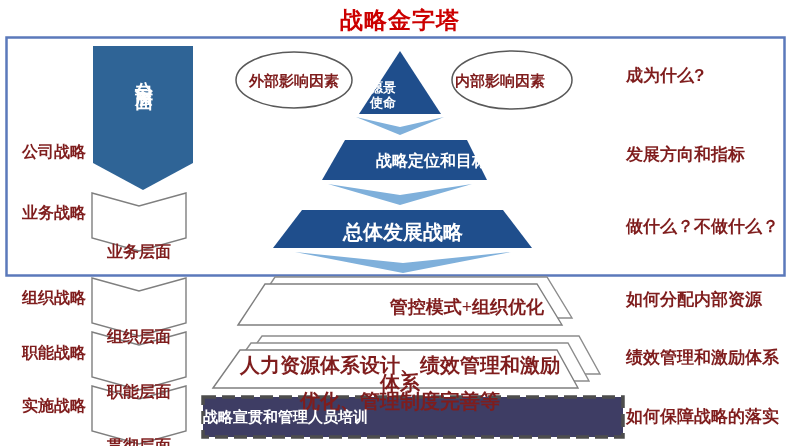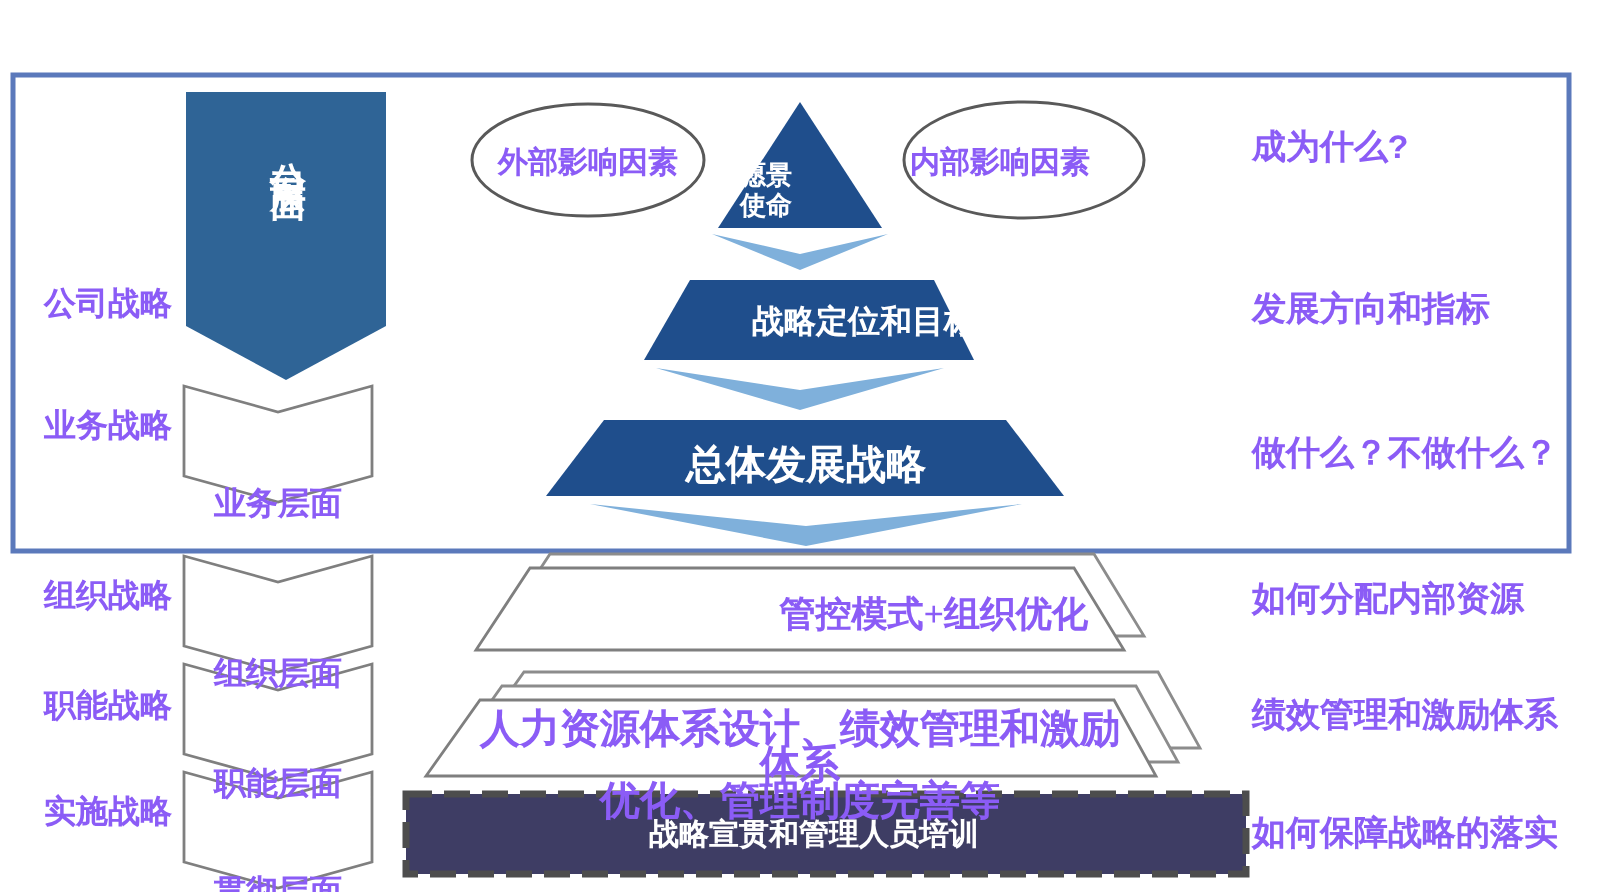--- a/index.html
+++ b/index.html
@@ -6,36 +6,36 @@
   .stage{
     position:relative;width:800px;height:446px;background:#fff;overflow:hidden;
     font-family:"Liberation Sans","DejaVu Sans",sans-serif;
   }
   .abs{position:absolute;}
   .title{
     left:0;top:5px;width:800px;text-align:center;
     font-size:23px;font-weight:bold;color:#CC0000;letter-spacing:1px;
   }
   svg.layer{position:absolute;left:0;top:0;}
-  .txt{position:absolute;color:#8b5cf6;font-weight:bold;}
+  .txt{position:absolute;color:#7f1d1d;font-weight:bold;}
   .left-label{left:16px;width:76px;text-align:center;font-size:16px;}
   .chev-label{left:92px;width:94px;text-align:center;font-size:16px;margin-top:34px;}
   .banner-vert{
     left:134px;top:67px;height:100px;
     writing-mode:vertical-rl;text-orientation:upright;
     color:#fff;font-size:18px;font-weight:bold;letter-spacing:4px;line-height:20px;
   }
   .pyr-top{left:370px;top:80px;width:60px;text-align:left;color:#fff;font-size:13px;line-height:15px;}
   .pyr-mid{left:322px;top:151px;width:166px;text-align:right;color:#fff;font-size:16px;}
   .pyr-bot{left:303px;top:219px;width:200px;text-align:center;color:#fff;font-size:20px;}
   .ellipse-label{top:72px;text-align:center;font-size:15px;}
   .right-note{left:626px;font-size:17px;line-height:19px;}
   .card1{left:272px;top:295px;width:272px;text-align:right;font-size:18px;font-family:Liberation Serif, serif;}
   .card2{left:235px;top:356px;width:330px;text-align:center;font-size:20px;line-height:18px;}
-  .card3{left:203px;top:408px;width:350px;text-align:center;color:#fff;font-size:15px;margin-left:29px;}
+  .card3{left:203px;top:408px;width:350px;text-align:left;color:#fff;font-size:15px;}
 </style>
 </head>
 <body>
 
 <div class="stage">
 
   <svg class="layer" width="800" height="446" viewBox="0 0 800 446">
 
     <rect x="6.5" y="37.5" width="778" height="238" fill="none" stroke="#5B79BB" stroke-width="2.5"></rect>
 
@@ -68,20 +68,21 @@
 
     <g>
       <polygon points="235,374 262,336 579,336 600,374" fill="#fff" stroke="#8C8C8C" stroke-width="1.4"></polygon>
       <polygon points="224,381 251,343 568,343 589,381" fill="#fff" stroke="#8C8C8C" stroke-width="1.4"></polygon>
       <polygon points="213,388 240,350 557,350 578,388" fill="#fff" stroke="#7F7F7F" stroke-width="1.4"></polygon>
     </g>
 
     <rect x="203" y="397" width="420" height="40" fill="#3E3D64" stroke="#4D4D4D" stroke-width="3.5" stroke-dasharray="13 6"></rect>
   </svg>
 
+  <div class="abs title">战略金字塔</div>
 
   <div class="txt left-label" style="top:142px;">公司战略</div>
   <div class="txt left-label" style="top:203px;">业务战略</div>
   <div class="txt left-label" style="top:288px;">组织战略</div>
   <div class="txt left-label" style="top:343px;">职能战略</div>
   <div class="txt left-label" style="top:396px;">实施战略</div>
 
   <div class="abs banner-vert">公司层面</div>
 
   <div class="txt chev-label" style="top:208px;">业务层面</div>
@@ -99,20 +100,20 @@
   <div class="txt pyr-mid">战略定位和目标</div>
   <div class="txt pyr-bot">总体发展战略</div>
 
   <div class="txt card1">管控模式+组织优化</div>
   <div class="txt card2">
     <span style="display:block;">人力资源体系设计、绩效管理和激励体系</span>
     <span style="display:block;">优化、管理制度完善等</span>
   </div>
   <div class="txt card3">战略宣贯和管理人员培训</div>
 
-  <div class="txt right-note" style="top:66px;font-family:Liberation Mono, monospace;">成为什么?</div>
+  <div class="txt right-note" style="top:66px;">成为什么?</div>
   <div class="txt right-note" style="top:145px;">发展方向和指标</div>
   <div class="txt right-note" style="top:217px;">做什么？不做什么？</div>
   <div class="txt right-note" style="top:290px;">如何分配内部资源</div>
   <div class="txt right-note" style="top:348px;">绩效管理和激励体系</div>
   <div class="txt right-note" style="top:407px;">如何保障战略的落实</div>
 
 </div>
 
 </body></html>

